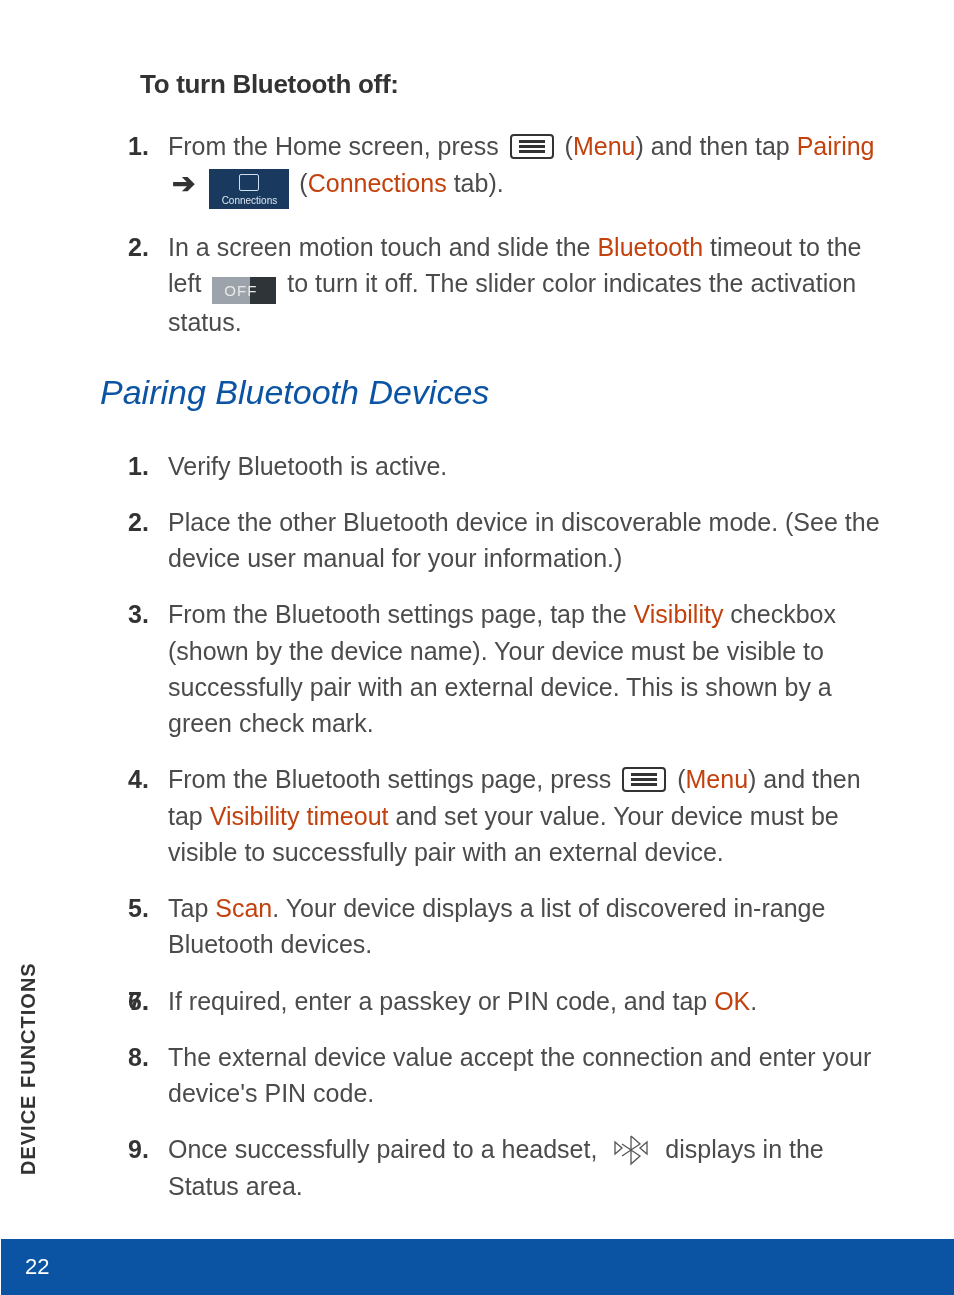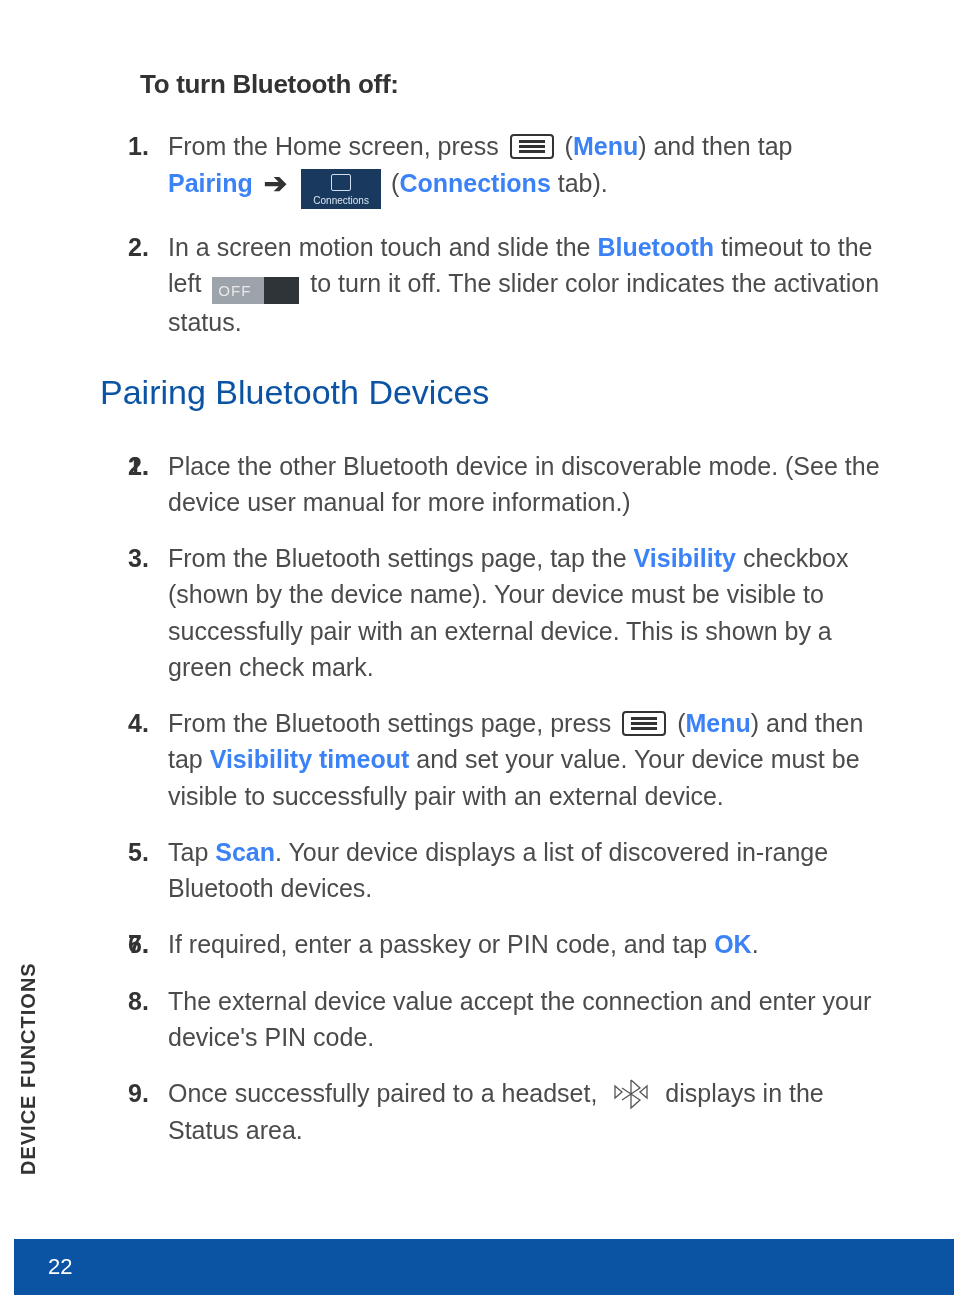--- a/index.html
+++ b/index.html
@@ -25,39 +25,40 @@
     font-family: "Helvetica Neue", Arial, sans-serif;
     letter-spacing: -0.3px;
   }
   .h2 {
     color: #0b53a3;
     font-size: 34px;
     font-weight: 400;
     margin: 28px 0 30px 0;
     font-family: "Helvetica Neue", Arial, sans-serif;
     letter-spacing: 0;
+    font-style: italic;
   }
   ol.steps {
     list-style: none;
     margin: 0 0 0 28px;
   }
   ol.steps > li {
     padding-left: 40px;
     position: relative;
     margin-bottom: 20px;
     color: #4b4b4d;
   }
   ol.steps > li .num {
     position: absolute;
     left: 0;
     top: 0;
     font-weight: bold;
     color: #333;
   }
-  b { color: #3b82f6; font-weight: bold; }
+  b { color: #c2410c; font-weight: normal; }
 
   
   .menu-icon {
     display: inline-block;
     vertical-align: -4px;
     width: 44px;
     height: 25px;
     border: 2px solid #333;
     border-radius: 4px;
     position: relative;
@@ -97,28 +98,28 @@
     position: absolute;
     top: 5px; left: 50%;
     width: 18px; height: 15px;
     transform: translateX(-50%);
     border: 1.5px solid #cfdef0;
     border-radius: 2px;
   }
   .off-slider {
     display: inline-block;
     vertical-align: -4px;
-    width: 87px;
+    width: 64px;
     height: 27px;
     background: linear-gradient(to right, #9da3ab 60%, #2f3438 60%);
     color: #e8e8e8;
     font-size: 15px;
     text-align: left;
     line-height: 27px;
-    padding-left: 6px;
+    padding-left: 12px;
     letter-spacing: 1px;
     margin: 0 4px;
   }
   .bt-headset-icon {
     display: inline-block;
     vertical-align: -10px;
     width: 46px;
     height: 36px;
     margin: 0 4px;
   }
@@ -132,27 +133,27 @@
     transform-origin: left bottom;
     font-weight: bold;
     color: #333;
     letter-spacing: 1px;
     font-size: 20px;
     white-space: nowrap;
   }
   
   .footer {
     position: absolute;
-    left: 14px; right: 0; bottom: 0;
+    left: 1px; right: 0; bottom: 0;
     height: 56px;
     background: #0b53a3;
     color: #fff;
     font-size: 22px;
     font-weight: 400;
-    padding-left: 34px;
+    padding-left: 24px;
     line-height: 56px;
   }
 </style>
 </head>
 <body>
 
 <div class="content">
 
   <div class="section-heading">To turn Bluetooth off:</div>
 
@@ -173,24 +174,25 @@
       <span class="off-slider">OFF</span>
       <span> to turn it off. The slider color indicates the activation status.</span>
     </li>
   </ol>
 
   <div class="h2">Pairing Bluetooth Devices</div>
 
   <ol class="steps">
     <li>
       <span class="num">1.</span>
+      <span>Verify Bluetooth is active.</span>
     </li>
     <li>
       <span class="num">2.</span>
-      <span>Place the other Bluetooth device in discoverable mode. (See the device user manual for more information.)</span>
+      <span>Place the other Bluetooth device in discoverable mode. (See the device user manual for your information.)</span>
     </li>
     <li>
       <span class="num">3.</span>
       <span>From the Bluetooth settings page, tap the </span><b>Visibility</b><span> checkbox (shown by the device name). Your device must be visible to successfully pair with an external device. This is shown by a green check mark.</span>
     </li>
     <li>
       <span class="num">4.</span>
       <span>From the Bluetooth settings page, press </span>
       <span class="menu-icon"></span>
       (<b>Menu</b><span>) and then tap </span><b>Visibility timeout</b><span> and set your value. Your device must be visible to successfully pair with an external device.</span>

